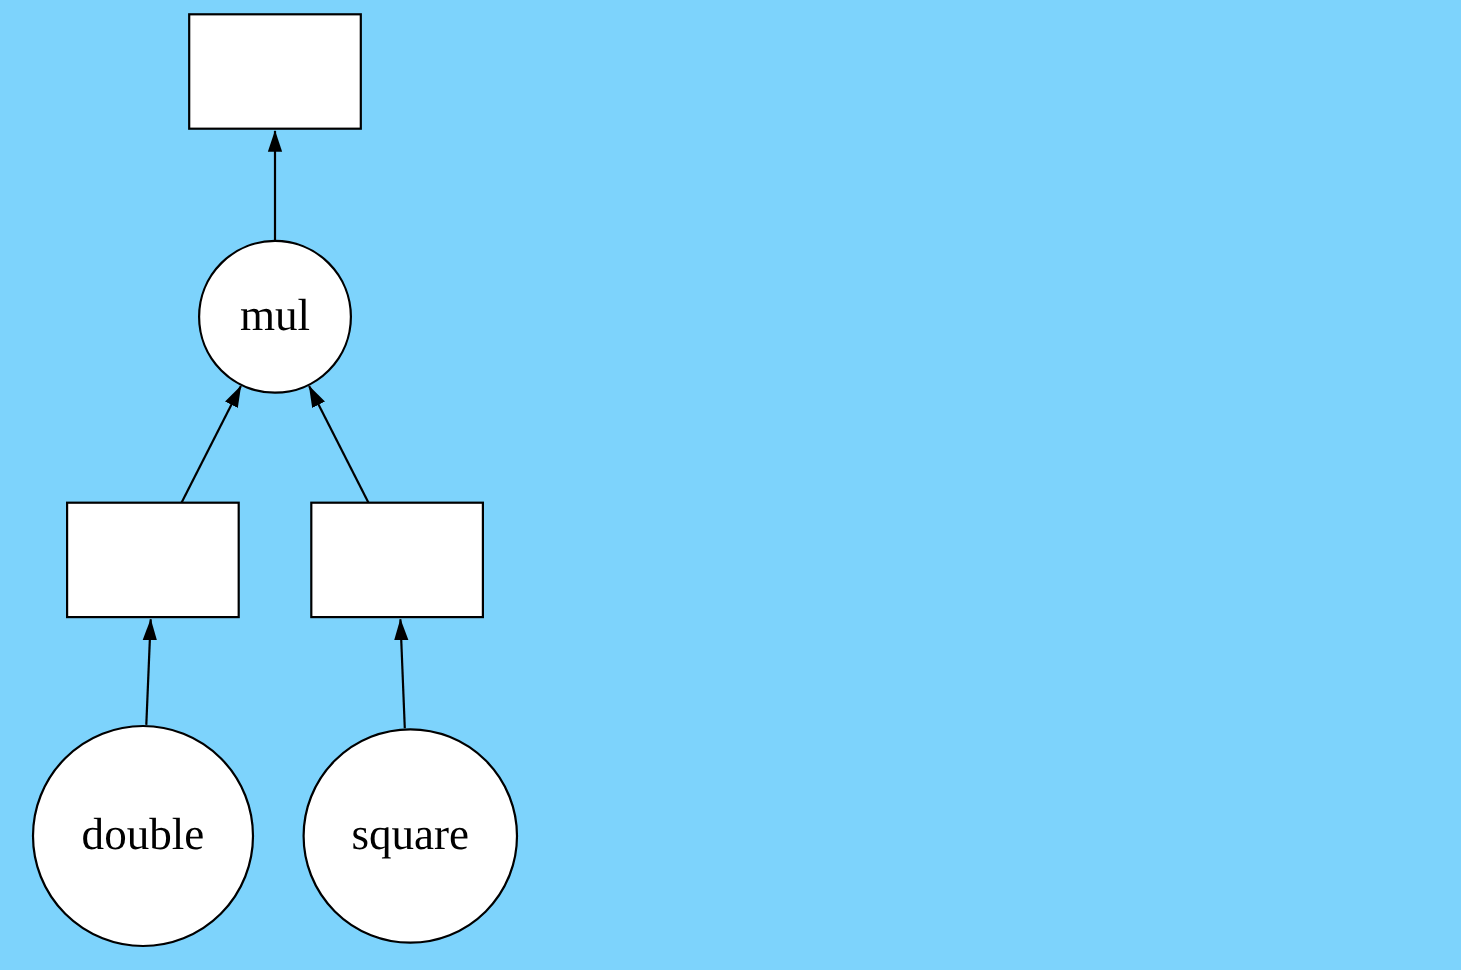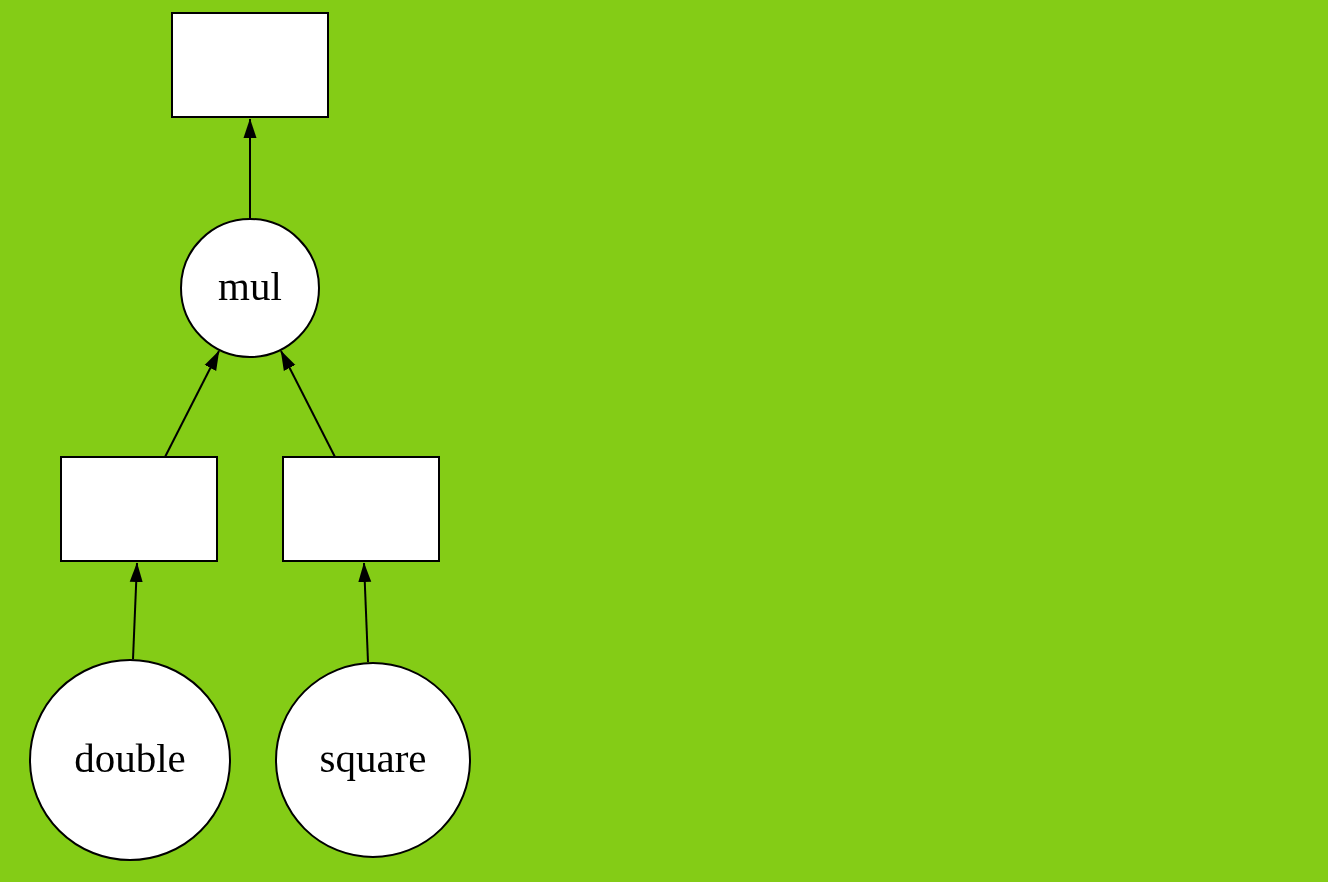--- a/index.html
+++ b/index.html
@@ -4,21 +4,21 @@
 <style>
   html, body {
     margin: 0;
     padding: 0;
     background: #ffffff;
   }
   .canvas {
     position: relative;
     width: 1328px;
     height: 882px;
-    background: #84cc16;
+    background: #7dd3fc;
     font-family: "Liberation Serif", serif;
     overflow: hidden;
   }
   svg .node-shape {
     fill: #ffffff;
     stroke: #000000;
     stroke-width: 2;
   }
   svg .edge-line {
     stroke: #000000;

